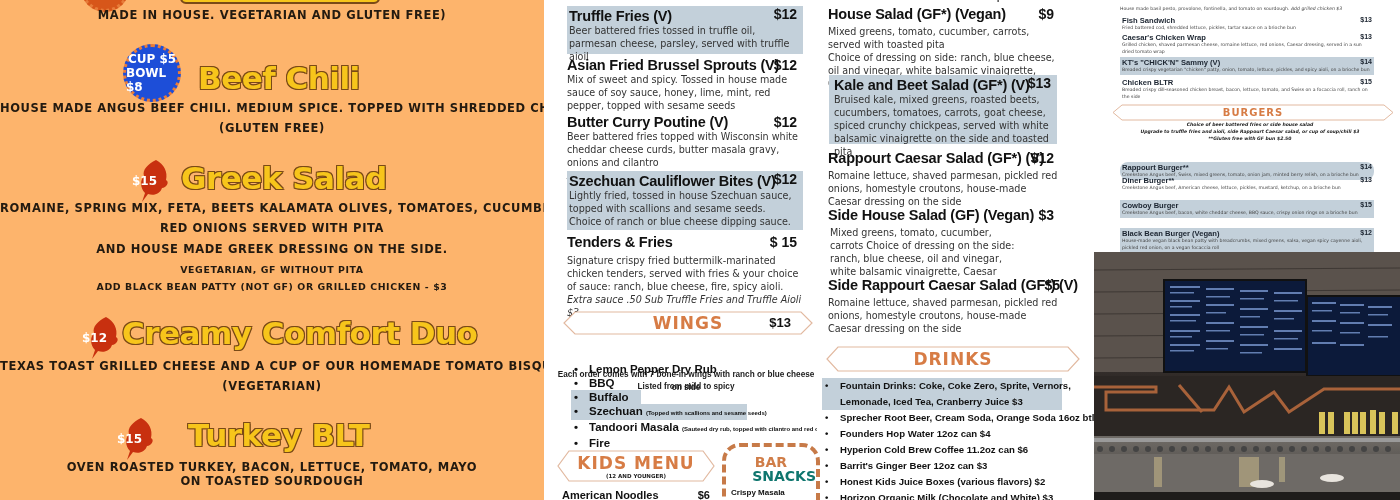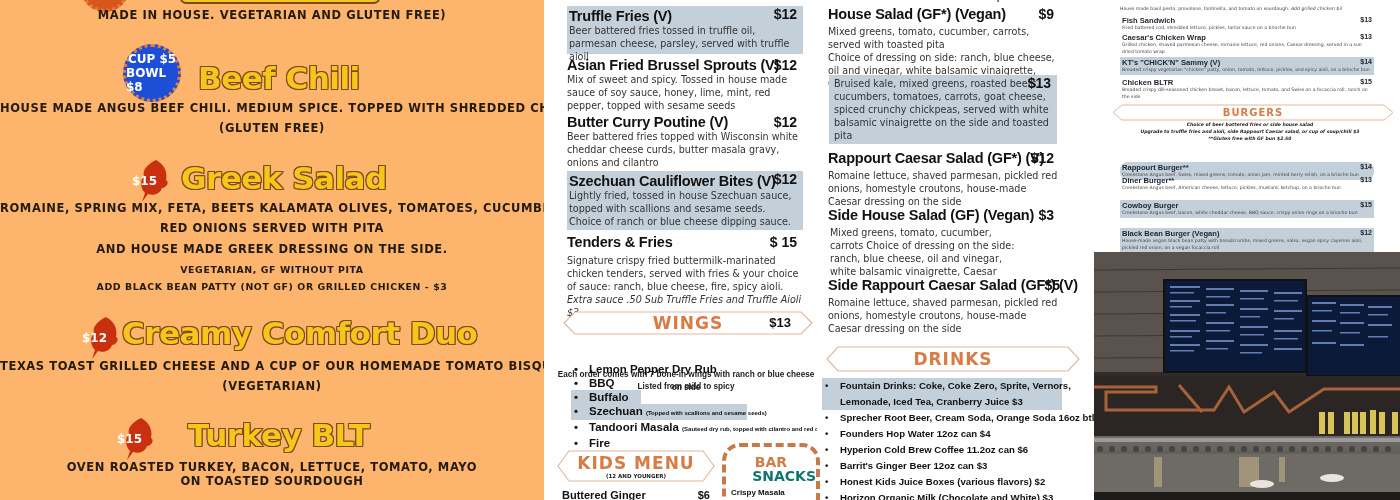--- a/index.html
+++ b/index.html
@@ -157,21 +157,21 @@
   </ul>
 
   <div class="banner" style="left:2px;top:450px;width:158px;height:32px;">
     <svg width="158" height="32" viewBox="0 0 158 32">
         <path d="M12 1 H146 L157 16 L146 31 H12 L1 16 Z" fill="#fff" stroke="#e2b9a0" stroke-width="1.2"></path>
       </svg>
     <div class="btxt" style="font-size:17px;line-height:22px;top:2px;">KIDS MENU</div>
     <div class="btxt" style="font-size:5.5px;line-height:8px;top:22px;color:#222;letter-spacing:0;">(12 AND YOUNGER)</div>
   </div>
   <div style="position:absolute;left:7px;top:489px;width:148px;font-family:'Liberation Sans',sans-serif;font-weight:bold;font-size:11px;color:#111;">
-    <span>Buttered Ginger</span>
+    <span>American Noodles</span>
     <span style="position:absolute;right:0;">$6</span>
   </div>
 </section>
 
 <div style="position:absolute;left:722px;top:443px;width:98px;height:70px;border:4px dashed #c77a48;border-bottom:none;border-radius:18px 18px 0 0;background:#fff;">
   <div style="text-align:center;font-weight:bold;font-size:14px;line-height:14px;color:#d07d48;margin-top:8px;font-family:'DejaVu Sans',sans-serif;">BAR</div>
   <div style="text-align:right;font-weight:bold;font-size:14px;line-height:14px;color:#0f766e;font-family:'DejaVu Sans',sans-serif;">SNACKS</div>
   <div style="position:relative;font-family:'Liberation Sans',sans-serif;font-weight:bold;font-size:8px;color:#111;padding-left:5px;margin-top:4px;line-height:11px;">
     <div>Crispy Masala</div>
     <div>Chickpeas</div>
@@ -181,20 +181,21 @@
 
 <section class="col c2">
   <div style="position:absolute;left:100px;top:-7px;font-family:'Liberation Sans',sans-serif;font-weight:bold;font-size:8px;color:#111;">Gluten free without pita/croutons</div>
   <div class="item" style="left:6px;top:6px;width:232px;">
     <div class="iname">House Salad (GF*) (Vegan)</div>
     <div class="iprice">$9</div>
     <div class="idesc" style="margin-top:3px;">Mixed greens, tomato, cucumber, carrots, served with toasted pita</div>
     <div class="idesc">Choice of dressing on side: ranch, blue cheese, oil and vinegar, white balsamic vinaigrette, Caesar</div>
   </div>
   <div class="item hl" style="left:7px;top:75px;width:228px;height:69px;padding:2px 4px 0 5px;">
+    <div class="iname">Kale and Beet Salad (GF*) (V)</div>
     <div class="iprice">$13</div>
     <div class="idesc">Bruised kale, mixed greens, roasted beets, cucumbers, tomatoes, carrots, goat cheese, spiced crunchy chickpeas, served with white balsamic vinaigrette on the side and toasted pita</div>
   </div>
   <div class="item" style="left:6px;top:150px;width:232px;">
     <div class="iname">Rappourt Caesar Salad (GF*) (V)</div>
     <div class="iprice">$12</div>
     <div class="idesc" style="margin-top:3px;">Romaine lettuce, shaved parmesan, pickled red onions, homestyle croutons, house-made Caesar dressing on the side</div>
   </div>
   <div class="item" style="left:6px;top:207px;width:232px;">
     <div class="iname">Side House Salad (GF) (Vegan)</div>

